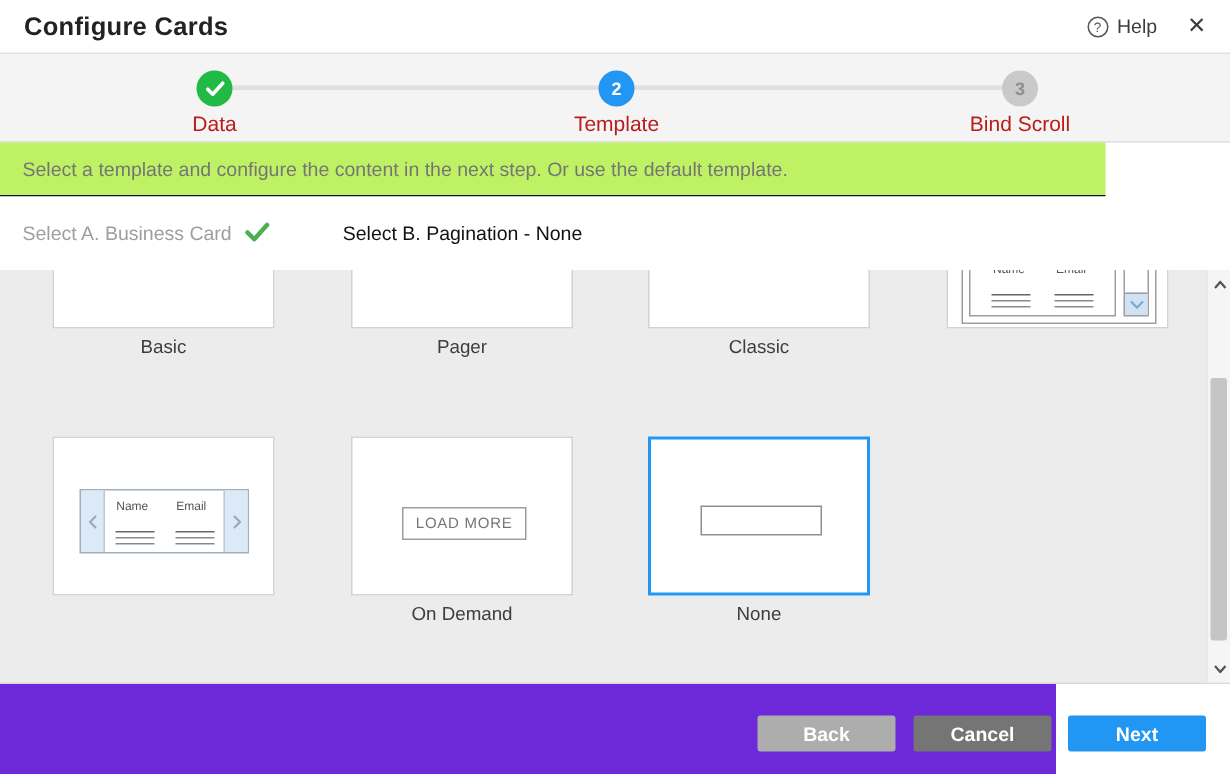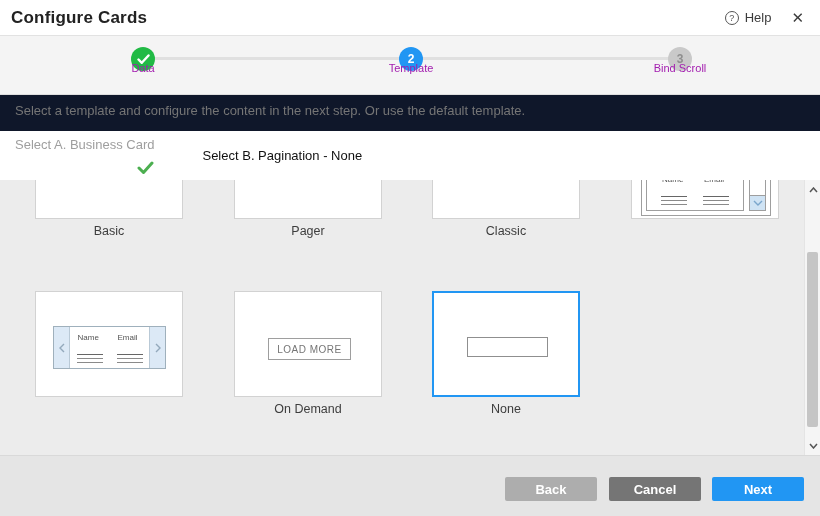--- a/index.html
+++ b/index.html
@@ -10,21 +10,21 @@
     position: relative;
     overflow: hidden;
     color: #333;
   }
   
   .titlebar {
     position: absolute; left:0; top:0; width:820px; height:36px;
     background:#fff; border-bottom:1px solid #e2e2e2;
     display:flex; align-items:center;
   }
-  .titlebar h1 { font-size:17px; font-weight:700; color:#222; margin-left:11px; letter-spacing:.2px; }
+  .titlebar h1 { font-size:17px; font-weight:700; color:#222; margin-left:16px; letter-spacing:.2px; }
   .titlebar-right { margin-left:auto; display:flex; align-items:center; margin-right:16px; gap:6px; }
   .help-btn { display:flex; align-items:center; gap:6px; cursor:pointer; }
   .help-circle {
     width:14px; height:14px; border:1px solid #555; border-radius:50%;
     display:flex; align-items:center; justify-content:center;
     font-size:9px; color:#555;
   }
   .help-text { font-size:13px; color:#3c3c3c; }
   .close-btn { font-size:15px; color:#3c3c3c; margin-left:14px; cursor:pointer; line-height:1; }
 
@@ -36,38 +36,38 @@
   .step-line { position:absolute; top:21px; height:3px; background:#e0e0e0; }
   .step-circle {
     position:absolute; top:11px; width:24px; height:24px; border-radius:50%;
     display:flex; align-items:center; justify-content:center;
     font-size:12px; color:#fff; font-weight:700;
   }
   .step-circle.done { background:#21ba45; }
   .step-circle.current { background:#2196f3; }
   .step-circle.todo { background:#c9c9c9; color:#8e8e8e; }
   .step-label {
-    position:absolute; top:26px; transform:translateX(-50%);
-    font-size:11px; color:#a21caf; white-space:nowrap;
+    position:absolute; top:38px; transform:translateX(-50%);
+    font-size:14px; color:#b91c1c; white-space:nowrap;
   }
 
   
   .instruction {
-    position:absolute; left:0; top:95px; width:820px; height:36px;
-    background:#0f172a; border-bottom:5px solid #0f172a;
+    position:absolute; left:0; top:95px; width:737px; height:36px;
+    background:#bef264; border-bottom:1px solid #0f172a;
     display:flex; align-items:center;
   }
   .instruction span { margin-left:15px; font-size:13px; color:#757575; }
 
   
   .select-row {
     position:absolute; left:0; top:131px; width:820px; height:49px;
     background:#fff; display:flex; align-items:center;
   }
-  .select-a { margin-left:15px; font-size:13px; color:#9e9e9e; display:flex; align-items:flex-end; gap:9px; cursor:pointer;flex-direction:column; }
+  .select-a { margin-left:15px; font-size:13px; color:#9e9e9e; display:flex; align-items:flex-start; gap:9px; cursor:pointer; }
   .select-b { margin-left:48px; font-size:13px; color:#111; cursor:pointer; }
 
   
   .scroll-area {
     position:absolute; left:0; top:180px; width:820px; height:276px;
     background:#ececec; border-bottom:1px solid #d9d9d9; overflow:hidden;
   }
   .card {
     position:absolute; width:148px; height:106px;
     background:#fff; border:1px solid #d2d2d2;
@@ -128,21 +128,21 @@
   
   .scrollbar {
     position:absolute; right:0; top:0; width:16px; height:276px;
     background:#f5f5f5; border-left:1px solid #e4e4e4;
   }
   .sb-btn { position:absolute; left:0; width:16px; height:16px; display:flex; align-items:center; justify-content:center; cursor:pointer; }
   .sb-up { top:2px; } .sb-down { bottom:2px; }
   .sb-thumb { position:absolute; left:2px; top:72px; width:11px; height:175px; background:#c5c5c5; border-radius:2px; cursor:pointer; }
 
   
-  .footer { position:absolute; left:0; top:456px; width:820px; height:60px; background:#e5e5e5; }
+  .footer { position:absolute; left:0; top:456px; width:704px; height:60px; background:#6d28d9; }
   .btn {
     position:absolute; top:21px; width:92px; height:24px;
     border:none; border-radius:2px; color:#fff; font-size:13px; font-weight:700;
     font-family:"Liberation Sans", sans-serif; cursor:pointer;
     display:flex; align-items:center; justify-content:center;
   }
   .btn-back { left:505px; background:#adadad; }
   .btn-cancel { left:609px; background:#757575; }
   .btn-next { left:712px; background:#2196f3; }
 

